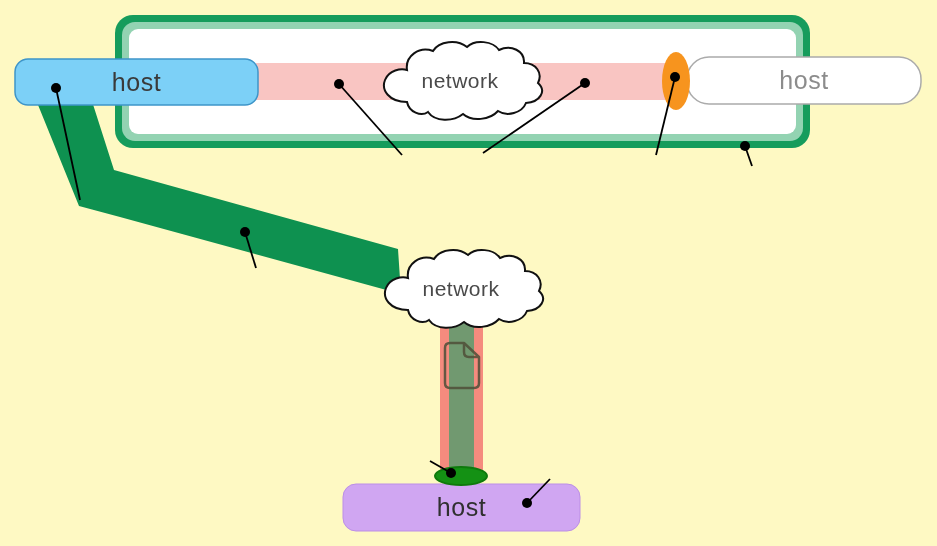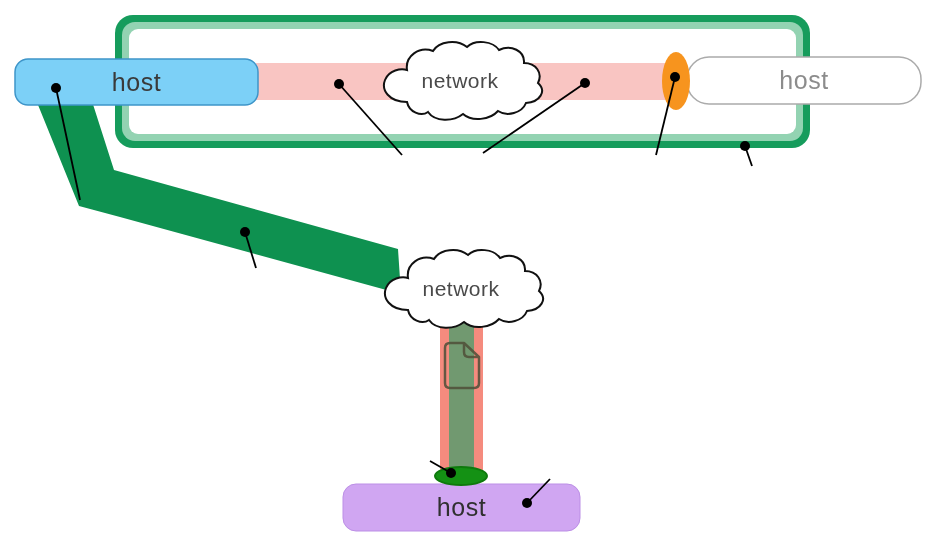--- a/index.html
+++ b/index.html
@@ -1,16 +1,16 @@
 <!DOCTYPE html>
 <html><head>
 <meta charset="utf-8">
 <style>
   html,body{margin:0;padding:0;background:#000;}
-  .canvas{position:relative;width:937px;height:546px;background:#ffffff;overflow:hidden;}
+  .canvas{position:relative;width:937px;height:546px;background:#fef9c3;overflow:hidden;}
   .canvas svg{position:absolute;left:0;top:0;}
   .label{position:absolute;display:flex;align-items:center;justify-content:center;
          font-family:"Liberation Sans",sans-serif;font-weight:300;letter-spacing:.5px;
          pointer-events:none;}
   .lbl-host-tl{left:15px;top:59px;width:243px;height:46px;font-size:25px;color:#3A3A3A;}
   .lbl-host-tr{left:687px;top:57px;width:234px;height:47px;font-size:25px;color:#8C8C8C;}
   .lbl-host-b {left:343px;top:484px;width:237px;height:47px;font-size:25px;color:#303030;}
   .lbl-net-t  {left:377px;top:38px;width:166px;height:86px;font-size:21px;color:#4A4A4A;}
   .lbl-net-b  {left:378px;top:246px;width:166px;height:86px;font-size:21px;color:#4A4A4A;}
 </style>

